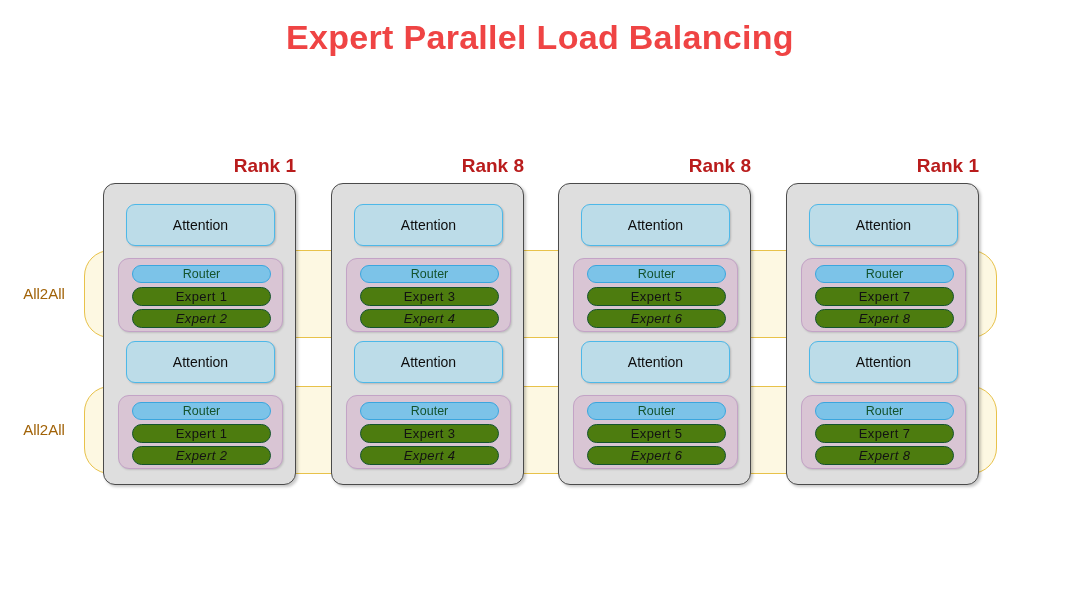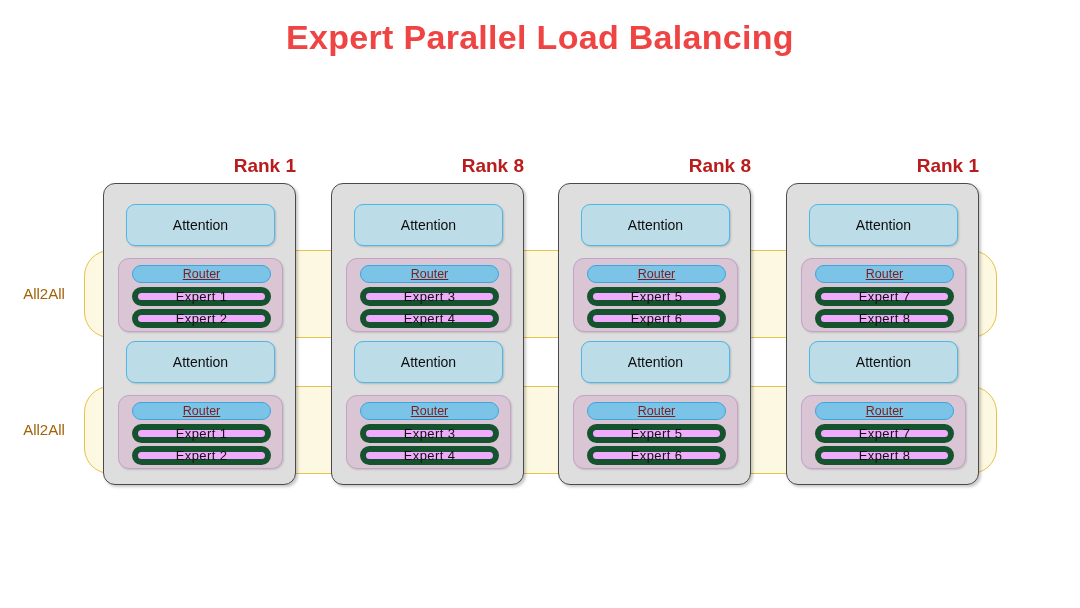--- a/index.html
+++ b/index.html
@@ -141,41 +141,40 @@
     width: 139px;
     height: 18px;
     background: #7cc3e8;
     border: 1.2px solid #3aa6de;
     border-radius: 9px;
     box-sizing: border-box;
     display: flex;
     align-items: center;
     justify-content: center;
     font-size: 12.5px;
-    color: #7f1d1d;
-    text-decoration: underline;
+    color: #14532d;
   }
   .expert-pill {
     position: absolute;
     left: 13px;
     width: 139px;
     height: 19px;
-    background: #f0abfc;
-    border: 6px solid #14532d;
+    background: #4d7c0f;
+    border: 1px solid #14532d;
     border-radius: 10px;
     box-sizing: border-box;
     display: flex;
     align-items: center;
     justify-content: center;
     font-size: 13px;
     color: #121212;
     letter-spacing: 0.4px;
   }
   .exp-a { top: 28px; }
-  .exp-b { top: 50px; }
+  .exp-b { top: 50px; font-style: italic; }
 </style>
 </head>
 <body>
 
 <div id="page-title">Expert Parallel Load Balancing</div>
 
 <div id="diagram">
 
   <div class="all2all-band band-top"></div>
   <div class="all2all-band band-bottom"></div>

